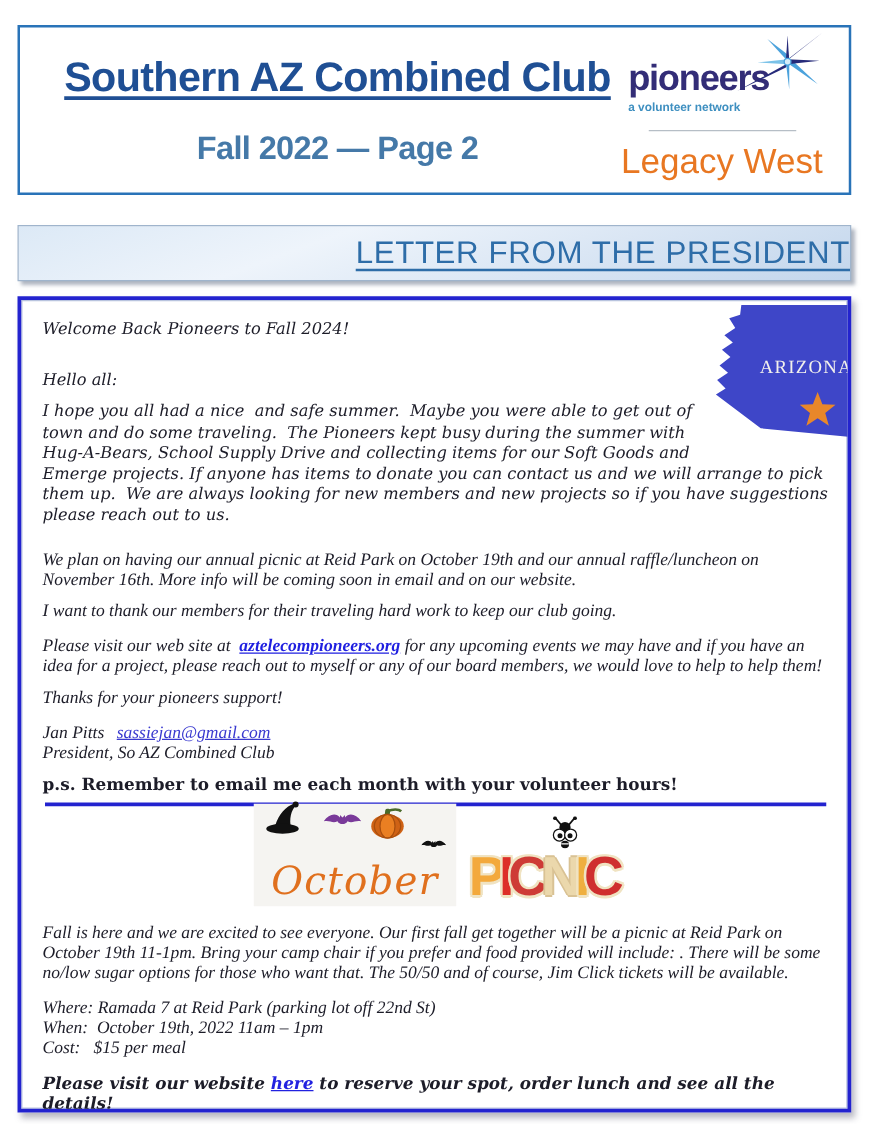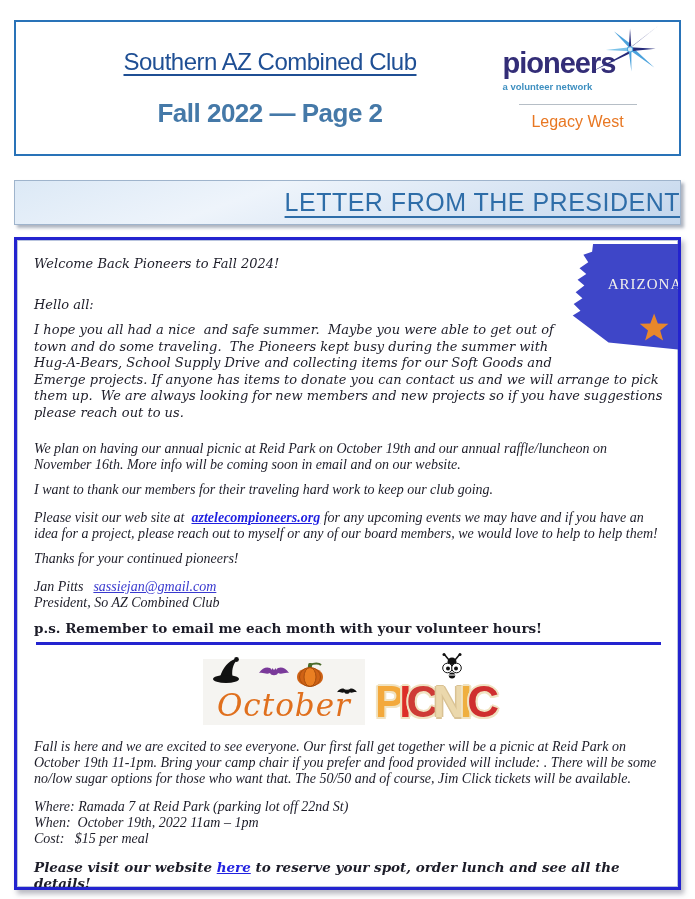--- a/index.html
+++ b/index.html
@@ -17,35 +17,35 @@
     height: 136px;
     display: flex; align-items: stretch;
     background: #ffffff;
   }
   .header-titles {
     flex: 1 1 auto;
     display: flex; flex-direction: column; justify-content: center; align-items: center;
     gap: 22px; padding-left: 30px;
   }
   .club-title {
-    color: #1f4f94; font-size: 24px; font-weight: normal;
+    color: #1f4f94; font-size: 33px; font-weight: bold;
     text-decoration: underline; text-underline-offset: 4px;
     letter-spacing: -0.5px;
   }
   .issue-subtitle { color: #4579a8; font-size: 26px; font-weight: bold; letter-spacing: -0.5px; }
   .logo-block {
     width: 185px; padding: 10px 18px 0 0;
     display: flex; flex-direction: column; align-items: center;
   }
   .logo-row { position: relative; height: 48px; width: 150px; }
   .pioneers-word { position: absolute; left: 0; bottom: 0; color: #332d77; font-size: 29px; font-weight: bold; letter-spacing: -1px; }
   .starburst { position: absolute; right: -8px; top: -8px; }
   .logo-tagline { width: 150px; text-align: left; color: #3e8fc0; font-size: 9.5px; font-weight: bold; margin-top: 1px; }
   .logo-divider { width: 118px; border-top: 1px solid #b6bec6; margin: 12px 0 8px 0; }
-  .legacy-west { color: #e87722; font-size: 16px; letter-spacing: 0px; }
+  .legacy-west { color: #e87722; font-size: 28px; letter-spacing: 0px; }
 
   
   .banner {
     margin-top: 24px; height: 45px;
     background: linear-gradient(160deg, #dce9f6 0%, #eef4fb 35%, #c3d6ec 100%);
     border: 1px solid #9fb4cc;
     box-shadow: 3px 3px 3px rgba(110,120,140,0.55);
     display: flex; align-items: center; justify-content: flex-end;
   }
   .banner-title {
@@ -76,31 +76,31 @@
   .thanks { margin-bottom: 12px; }
   .sig-block { margin-bottom: 9px; }
   .site-link { color: #1f1fe0; font-weight: bold; text-decoration: underline; cursor: pointer; }
   .email-link { color: #3939cf; text-decoration: underline; margin-left: 10px; cursor: pointer; }
   .ps-note { font-family: "DejaVu Serif", serif; font-weight: bold; font-size: 13.5px; margin-bottom: 6px; }
 
   
   .az-float { float: right; width: 104px; height: 112px; margin: -12px -12px 8px 10px; position: relative; }
   .az-map { position: absolute; top: 0; right: -13px; width: 124px; height: 116px; }
   .az-label {
-    position: absolute; top: 32px; left: 26px; width: 96px; text-align: center;
+    position: absolute; top: 42px; left: 26px; width: 96px; text-align: center;
     color: #f2f0ec; font-family: "Liberation Serif", serif; font-size: 15px; letter-spacing: 1px;
   }
 
   
   .section-divider { border: none; border-top: 3px solid #2323cf; margin: 6px 2px 6px 2px; }
 
   
   .images-row { display: flex; justify-content: center; align-items: flex-end; gap: 10px; height: 74px; margin-bottom: 14px; }
   .october-graphic {
-    position: relative; width: 162px; height: 66px; background: #f5f4f1;
+    position: relative; width: 162px; height: 82px; background: #f5f4f1;
     display: flex; align-items: flex-end; justify-content: center;
   }
   .october-word {
     font-family: "DejaVu Serif", serif; font-style: italic;
     color: #e0701e; font-size: 31px; line-height: 40px; letter-spacing: 1px;
   }
   .hat-icon { position: absolute; left: 8px; top: -4px; }
   .bat-icon { position: absolute; left: 56px; top: 7px; }
   .pumpkin-icon { position: absolute; left: 92px; top: 2px; }
   .small-bat-icon { position: absolute; right: 8px; top: 28px; }
@@ -172,21 +172,21 @@
       </svg>
       <span class="az-label">ARIZONA</span>
     </div>
 
     <p class="wide greeting">Welcome Back Pioneers to Fall 2024!</p>
     <p class="wide salutation">Hello all:</p>
     <p class="wide para1">I hope you all had a nice  and safe summer.  Maybe you were able to get out of town and do some traveling.  The Pioneers kept busy during the summer with Hug-A-Bears, School Supply Drive and collecting items for our Soft Goods and Emerge projects. If anyone has items to donate you can contact us and we will arrange to pick them up.  We are always looking for new members and new projects so if you have suggestions please reach out to us.</p>
     <p class="cond para2">We plan on having our annual picnic at Reid Park on October 19th and our annual raffle/luncheon on November 16th. More info will be coming soon in email and on our website.</p>
     <p class="cond para3">I want to thank our members for their traveling hard work to keep our club going.</p>
     <p class="cond para4"><span>Please visit our web site at  </span><a class="site-link">aztelecompioneers.org</a><span> for any upcoming events we may have and if you have an idea for a project, please reach out to myself or any of our board members, we would love to help to help them!</span></p>
-    <p class="cond thanks">Thanks for your continued pioneers!</p>
+    <p class="cond thanks">Thanks for your pioneers support!</p>
     <div class="cond sig-block">
       <div><span>Jan Pitts</span><a class="email-link">sassiejan@gmail.com</a></div>
       <div>President, So AZ Combined Club</div>
     </div>
     <p class="ps-note">p.s. Remember to email me each month with your volunteer hours!</p>
 
     <hr class="section-divider">
 
     <div class="images-row">
       <div class="october-graphic">

